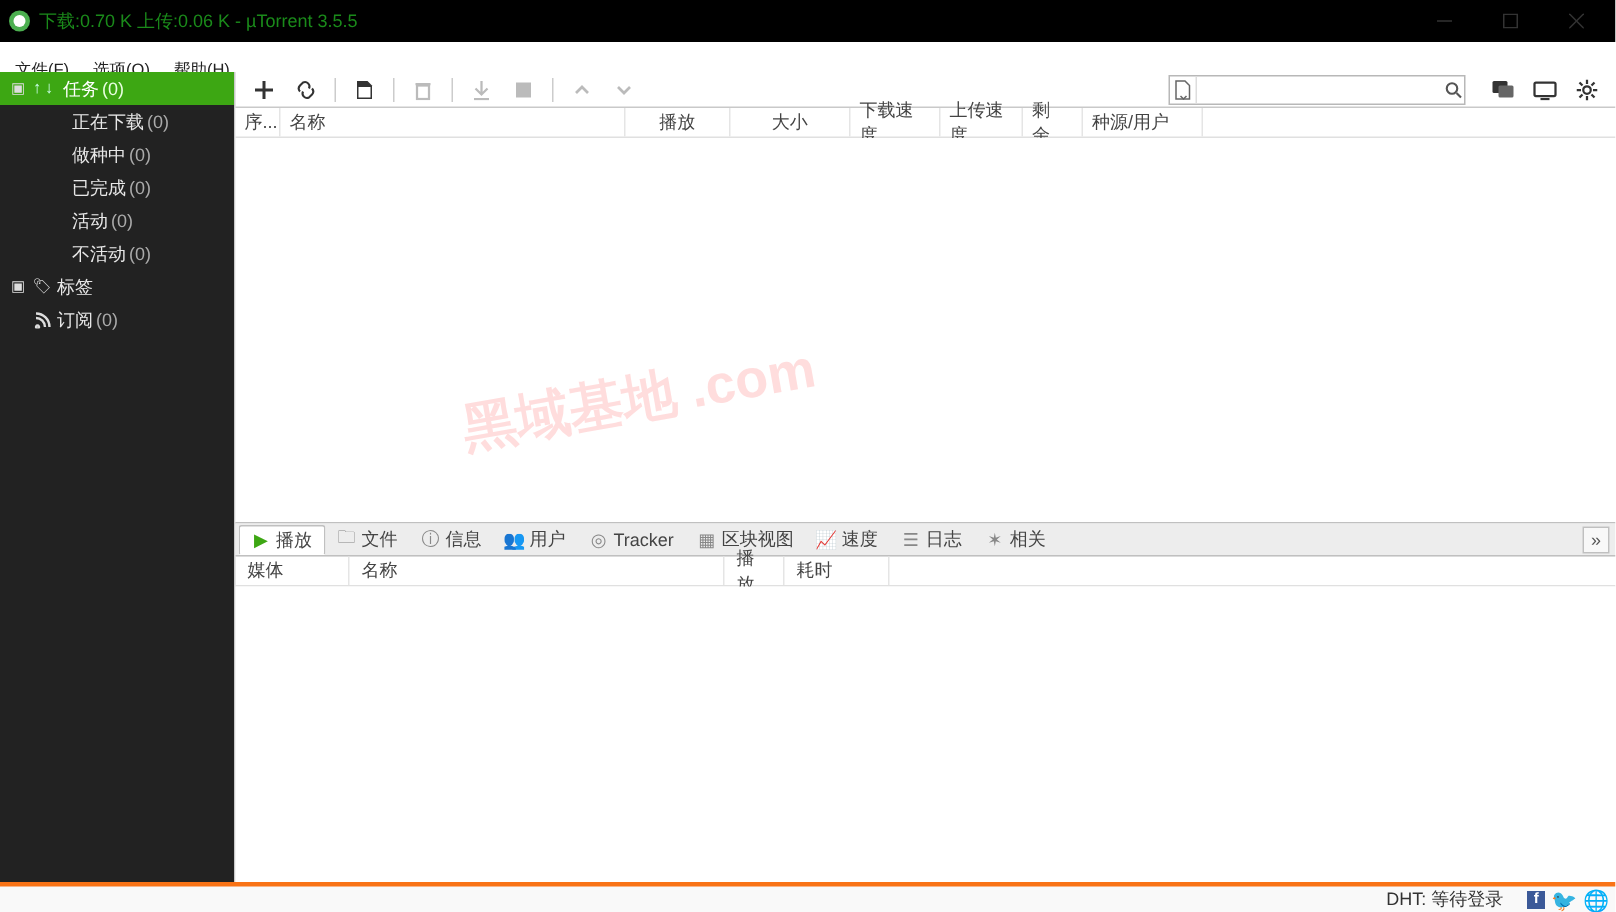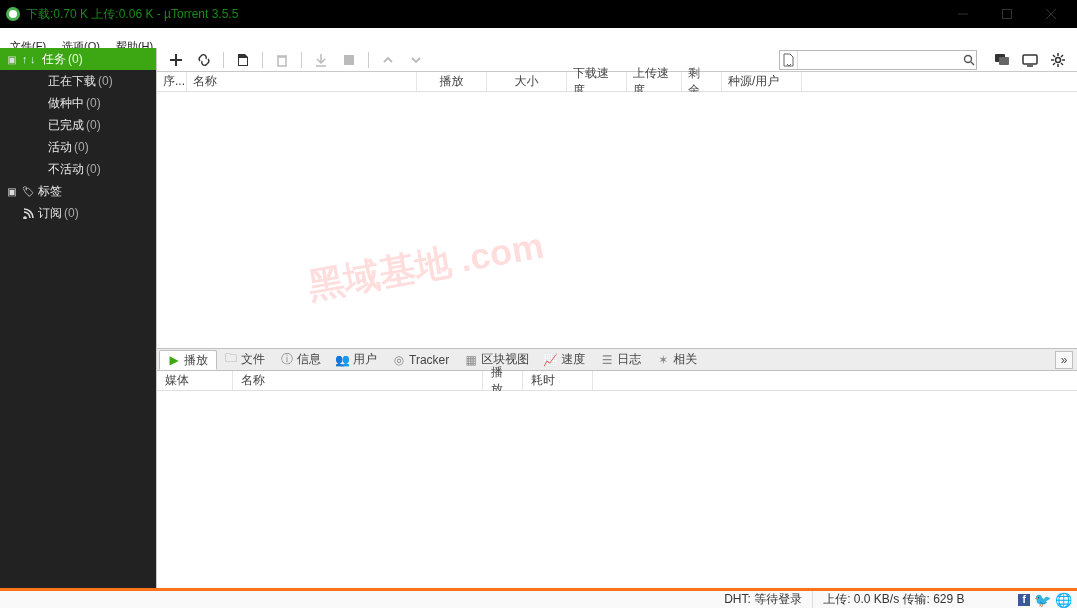--- a/index.html
+++ b/index.html
@@ -317,19 +317,18 @@
         <div class="col" style="width:70px">耗时</div>
       </div>
       <div class="detailbody"></div>
     </div>
 
   </div>
 </div>
 
 <div class="statusbar">
   <div class="cell">DHT: 等待登录</div>
-  <div class="cell" style="width:200px;justify-content:flex-start">上传: 0.0 KB/s 传输: 629 B</div>
   <div class="social">
     <span class="fb">f</span>
     <span class="tw">🐦</span>
     <span class="gl">🌐</span>
   </div>
 </div>
 
 </body></html>

